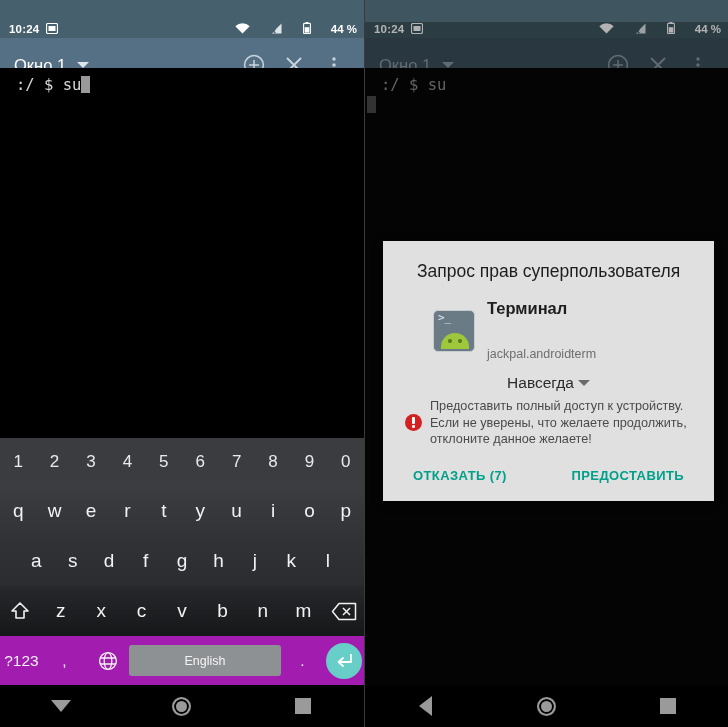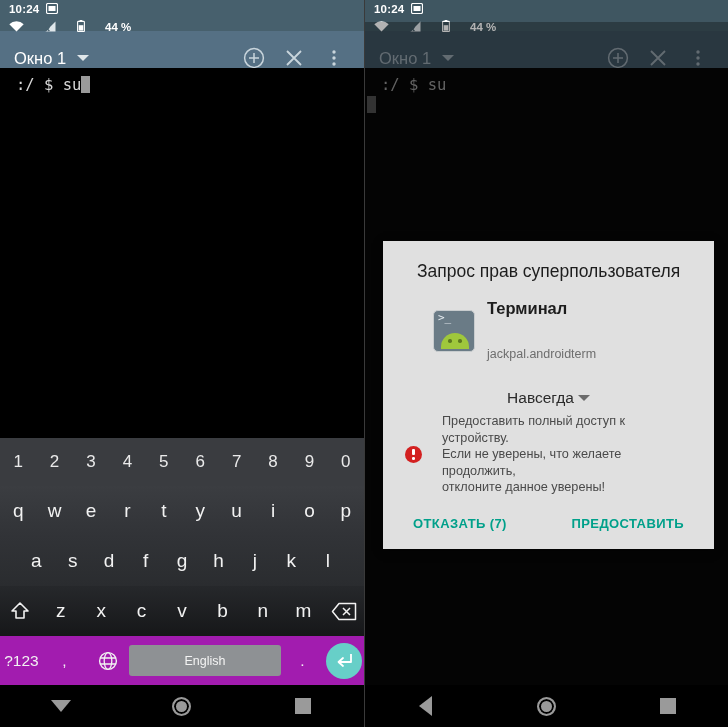--- a/index.html
+++ b/index.html
@@ -8,24 +8,23 @@
     background: #000;
     font-family: "Liberation Sans", sans-serif;
     overflow: hidden;
   }
   .screens { display: flex; width: 728px; height: 727px; }
   .panel { position: relative; width: 364px; height: 727px; background: #000; overflow: hidden; }
   .panel.right { border-left: 1px solid #3a3a3a; }
 
   
   .statusbar {
-    height: 31px; background: #47606d;
-    display: flex; align-items: flex-start; justify-content: space-between;
+    height: 38px; background: #47606d;
+    display: flex; align-items: flex-end; justify-content: space-between;
     padding: 0 7px 0 9px;
-    flex-direction: column;
   }
   .panel.right .statusbar { background: #3f5661; }
   .sb-left { display: flex; align-items: center; gap: 7px; }
   .sb-time { color: #ffffff; font-size: 11.5px; font-weight: bold; letter-spacing: .2px; }
   .sb-right { display: flex; align-items: center; gap: 20px; }
   .sb-batt-text { color: #ffffff; font-size: 11.5px; font-weight: bold; }
   .ic { display: block; }
 
   
   .toolbar {
@@ -144,29 +143,29 @@
   }
   .droid-eye {
     position: absolute; width: 3.5px; height: 3.5px; border-radius: 50%;
     background: #5d7a1f; bottom: 8px;
   }
   .droid-eye.l { left: 14px; } .droid-eye.r { left: 24px; }
   .app-name { color: #1d1d1d; font-size: 16.5px; line-height: 20px; font-weight: bold; }
   .app-pkg { color: #6e6e6e; font-size: 12.5px; line-height: 17px; margin-top: 28px; }
   .dlg-spinner {
     display: flex; align-items: center; justify-content: center;
-    gap: 4px; margin: 26px 0 6px 0;
+    gap: 4px; margin: 11px 0 6px 0;
   }
   .spin-text { color: #2b2b2b; font-size: 15.5px; }
   .spin-caret {
     width: 0; height: 0;
     border-left: 6px solid transparent; border-right: 6px solid transparent;
     border-top: 6px solid #6b6b6b;
   }
-  .dlg-warn { display: flex; align-items: center; gap: 20px; padding: 0 2px; }
+  .dlg-warn { display: flex; align-items: center; gap: 8px; padding: 0 2px; }
   .warn-icon {
     flex: 0 0 17px; width: 17px; height: 17px; border-radius: 50%;
     background: #d32020; position: relative;
   }
   .warn-icon::before {
     content: ""; position: absolute; left: 7.2px; top: 3.2px;
     width: 2.6px; height: 6.5px; background: #fff; border-radius: 1px;
   }
   .warn-icon::after {
     content: ""; position: absolute; left: 7.2px; top: 11.2px;
@@ -427,21 +426,21 @@
       <div class="dlg-spinner">
         <span class="spin-text">Навсегда</span>
         <span class="spin-caret"></span>
       </div>
 
       <div class="dlg-warn">
         <span class="warn-icon"></span>
         <span class="warn-text">
           <div>Предоставить полный доступ к устройству.</div>
           <div>Если не уверены, что желаете продолжить,</div>
-          <div>отклоните данное уверены!</div>
+          <div>отклоните данное желаете!</div>
         </span>
       </div>
 
       <div class="dlg-actions">
         <span class="dlg-btn">ОТКАЗАТЬ (7)</span>
         <span class="dlg-btn">ПРЕДОСТАВИТЬ</span>
       </div>
     </div>
 
     <div class="navbar">

